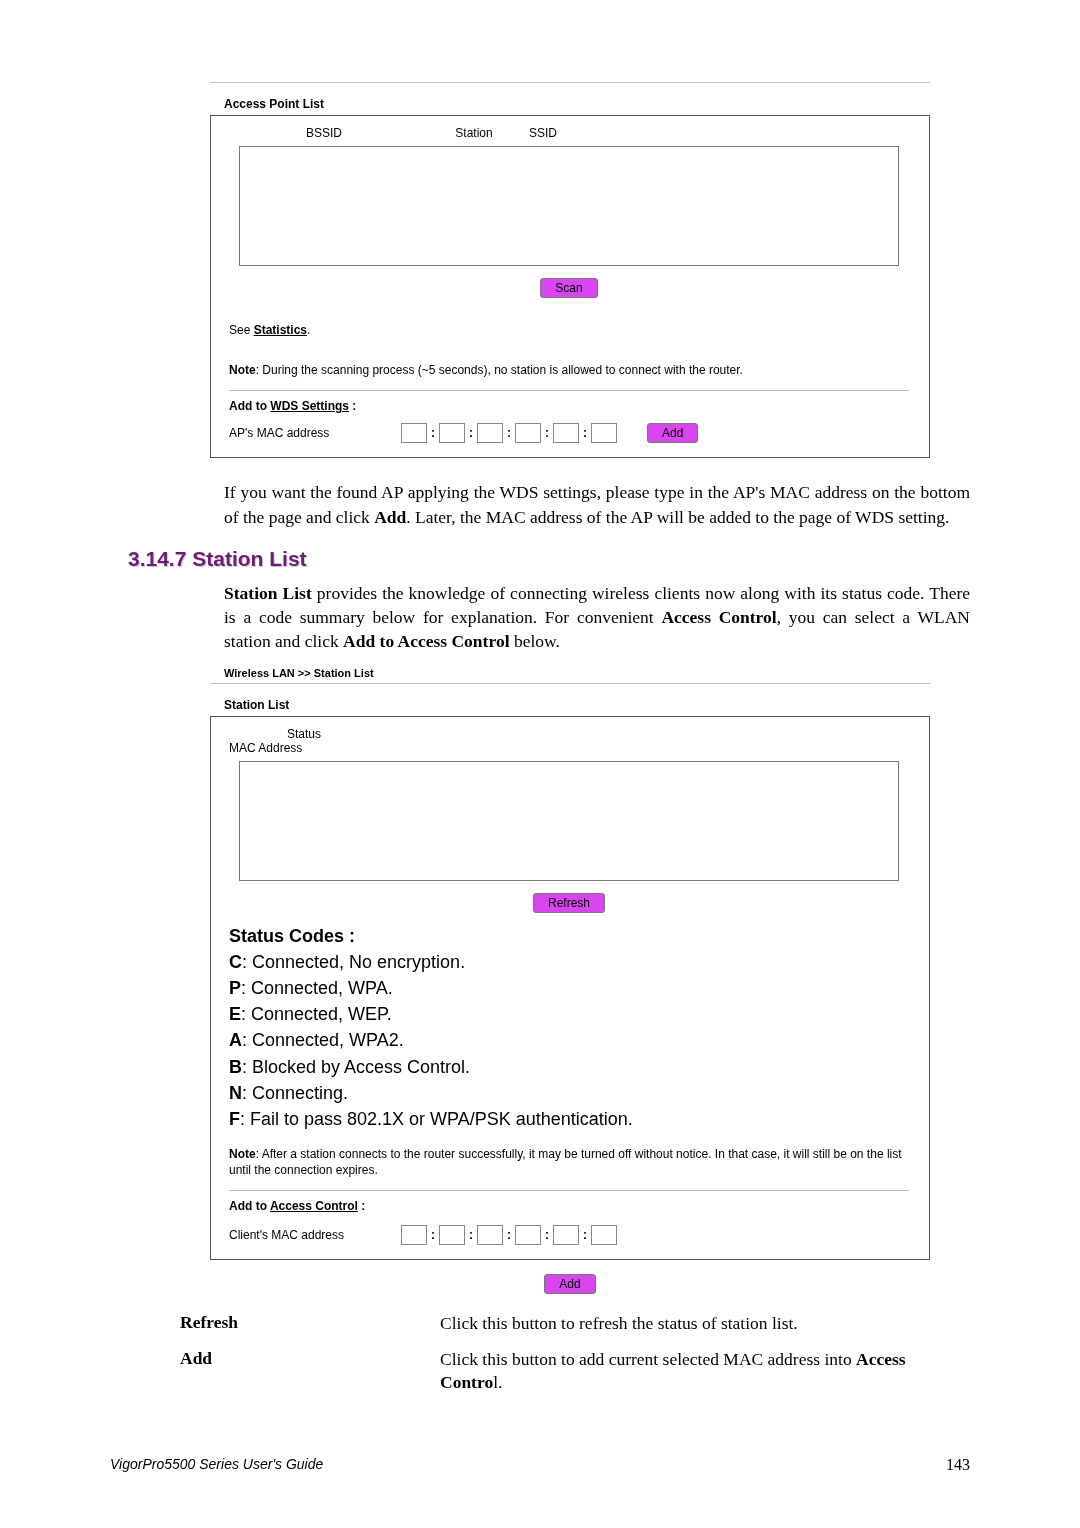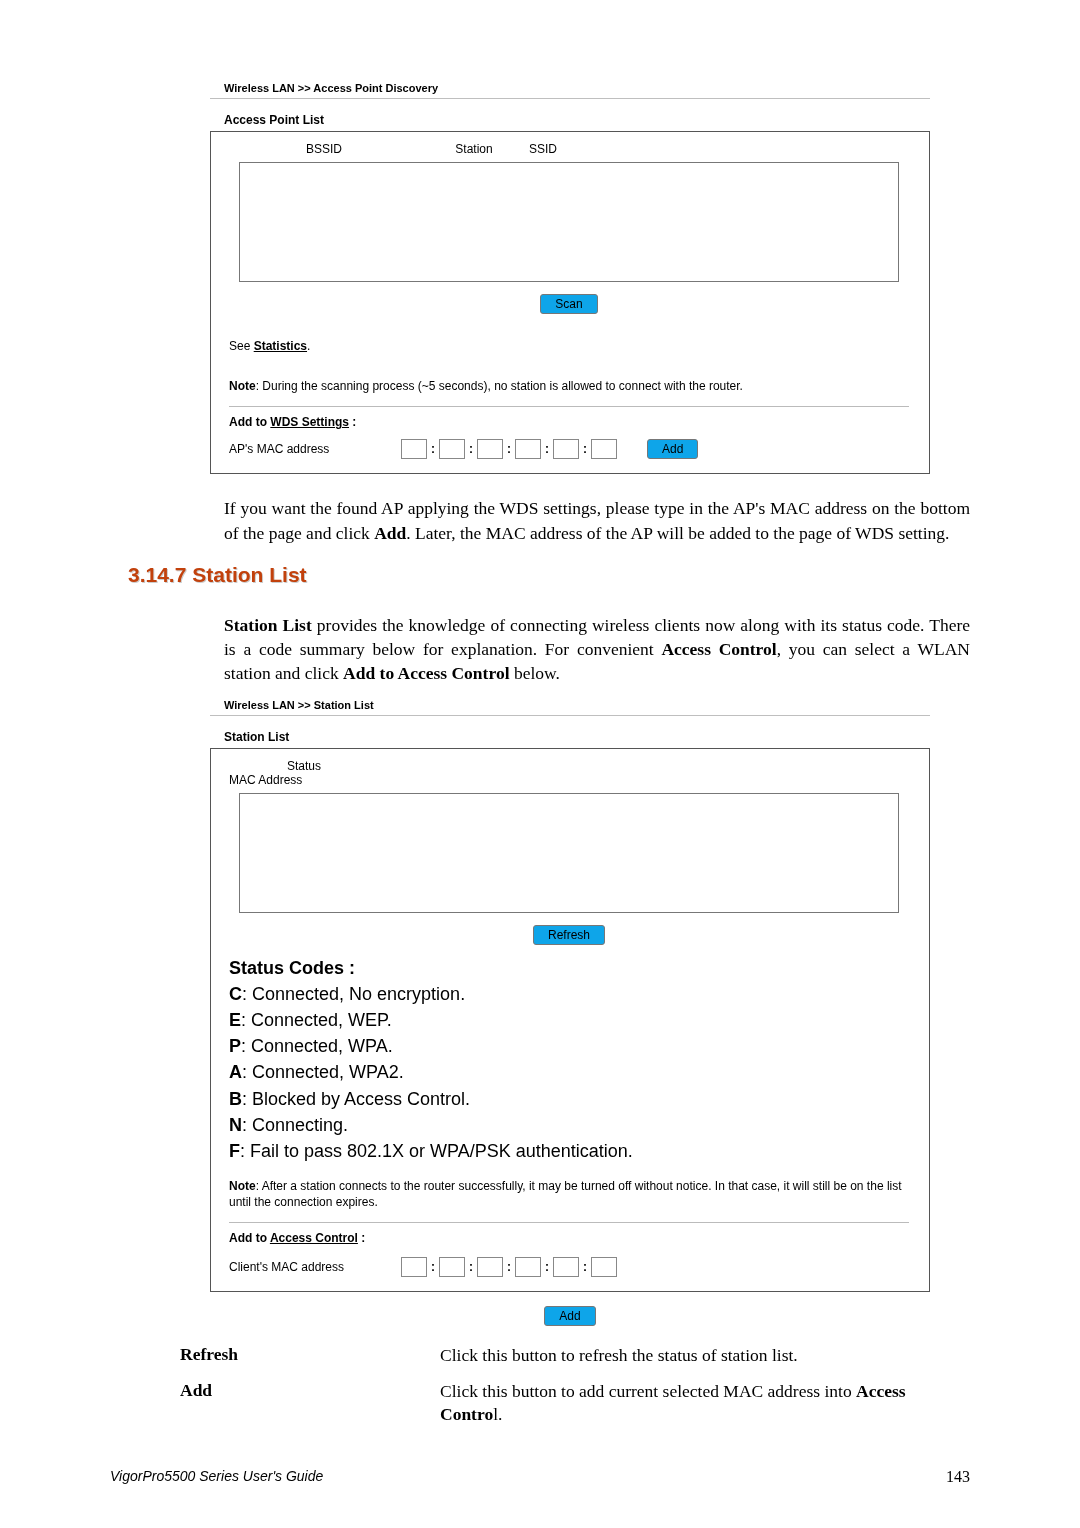--- a/index.html
+++ b/index.html
@@ -57,21 +57,21 @@
   background: #fff;
   margin-left: 10px;
   margin-right: 10px;
 }
 .center-row { text-align: center; margin-top: 12px; }
 .btn {
   font-family: Arial, sans-serif;
   font-size: 12px;
   padding: 2px 14px;
   border: 1px solid #777;
-  background: #0ea5e9;
+  background: #d946ef;
   border-radius: 3px;
   display: inline-block;
 }
 .link {
   text-decoration: underline;
   font-weight: bold;
 }
 .note {
   font-family: Verdana, Arial, sans-serif;
   font-size: 12px;
@@ -102,23 +102,23 @@
 .body-text {
   font-size: 17.5px;
   line-height: 1.38;
   margin: 22px 0 18px 114px;
   text-align: justify;
 }
 .section-heading {
   font-family: Arial, sans-serif;
   font-weight: bold;
   font-size: 21px;
-  color: #c2410c;
+  color: #701a75;
   text-shadow: 1px 1px 0 #ccc;
-  margin: 8px 0 26px 18px;
+  margin: 8px 0 10px 18px;
 }
 .station-heads {
   display: flex;
   font-family: Verdana, Arial, sans-serif;
   font-size: 12px;
   padding: 4px 0 6px 0;
   flex-direction: column;
 }
 .station-heads .sc1 { width: 150px; text-align: center; }
 .station-heads .sc2 { width: 180px; text-align: left; }
@@ -131,38 +131,37 @@
 .status-codes .t { font-weight: bold; }
 .desc-table {
   margin: 18px 0 0 70px;
   font-size: 17.5px;
 }
 .desc-row { display: flex; margin-bottom: 12px; }
 .desc-term { width: 260px; font-weight: bold; }
 .desc-def { flex: 1; line-height: 1.35; }
 .footer {
   position: absolute;
-  bottom: 42px;
+  bottom: 54px;
   left: 110px;
   right: 110px;
   display: flex;
   justify-content: space-between;
   font-style: italic;
   font-size: 14px;
   font-family: Arial, sans-serif;
 }
 .footer .pg { font-style: normal; font-family: "Times New Roman", serif; font-size: 16px; }
 .bold { font-weight: bold; }
 </style>
 </head>
 <body>
 
 <div class="page">
 
-  <div class="breadcrumb">Wireless LAN &gt;&gt; Access Point Discovery</div>
   <div class="panel-wrap">
     <hr class="hr">
     <div class="panel-title">Access Point List</div>
     <div class="panel">
       <div class="tbl-head">
         <div class="col1">BSSID</div>
         <div class="col2">Station</div>
         <div class="col3">SSID</div>
       </div>
       <div class="listbox"></div>
@@ -216,22 +215,22 @@
         <div class="sc1">Status</div>
         <div class="sc2">MAC Address</div>
       </div>
       <div class="listbox"></div>
       <div class="center-row">
         <button class="btn">Refresh</button>
       </div>
       <div class="status-codes">
         <div class="t">Status Codes :</div>
         <div><span class="bold">C</span>: Connected, No encryption.</div>
+        <div><span class="bold">P</span>: Connected, WPA.</div>
         <div><span class="bold">E</span>: Connected, WEP.</div>
-        <div><span class="bold">P</span>: Connected, WPA.</div>
         <div><span class="bold">A</span>: Connected, WPA2.</div>
         <div><span class="bold">B</span>: Blocked by Access Control.</div>
         <div><span class="bold">N</span>: Connecting.</div>
         <div><span class="bold">F</span>: Fail to pass 802.1X or WPA/PSK authentication.</div>
       </div>
       <div class="note" style="margin-top:14px;">
         <span class="bold">Note</span><span>: After a station connects to the router successfully, it may be turned off without notice. In that case, it will still be on the list until the connection expires.</span>
       </div>
       <div class="sub-sep"></div>
       <div style="margin-bottom:12px;">

